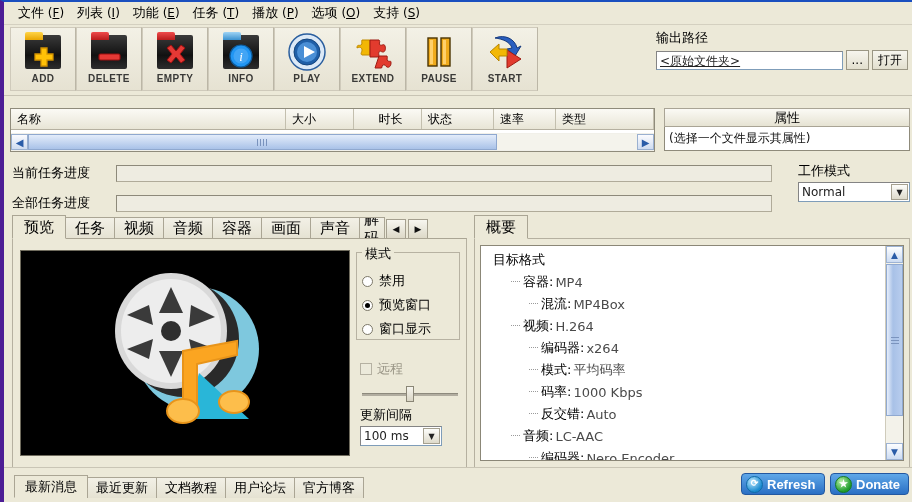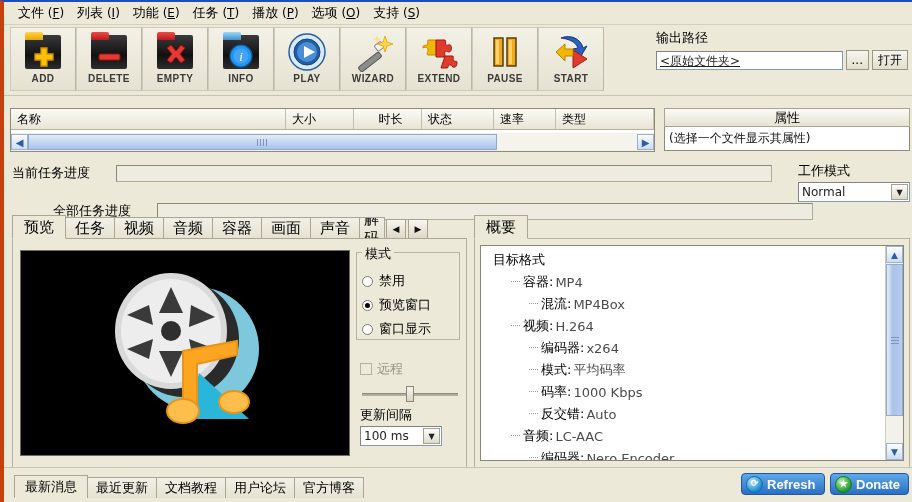--- a/index.html
+++ b/index.html
@@ -8,21 +8,21 @@
     overflow: hidden;
     font-family: "DejaVu Sans", "Liberation Sans", sans-serif;
     font-size: 12px;
     background: #ece9d8;
   }
   .app {
     position: relative;
     width: 912px; height: 502px;
     background: #ece9d8;
     box-sizing: border-box;
-    border-left: 4px solid #c2410c;
+    border-left: 4px solid #4c1d95;
     border-top: 2px solid #1a4fbf;
     border-right: 0px;
     overflow: hidden;
   }
 
   
   .menubar {
     height: 22px;
     background: #ece9d8;
     display: flex;
@@ -195,21 +195,21 @@
     box-sizing:border-box;
     overflow:hidden;
     white-space:nowrap;
   }
 
   
   .prog-row {
     position:absolute; left:8px; display:flex; align-items:center;
   }
   .prog-row.r1 { top:162px; }
-  .prog-row.r2 { top:200px;margin-left:41px; }
+  .prog-row.r2 { top:192px; }
   .prog-label { font-size:13px; color:#000; width:104px; }
   .prog-bar {
     width: 656px; height: 17px;
     background:#eeece1;
     border:1px solid #b0ab99;
     border-top-color:#8d897a; border-left-color:#8d897a;
     box-sizing:border-box;
   }
   .workmode {
     position:absolute; left:794px; top:160px; width:112px;
@@ -541,31 +541,20 @@
         <div class="tb-btn">
           <div class="tb-ico">
             <svg viewBox="0 0 40 40" style="position:absolute;left:0;top:0;width:40px;height:40px">
       <circle cx="20" cy="20" r="18" fill="#dce9f7" stroke="#2a5e9e" stroke-width="1.5"></circle>
       <circle cx="20" cy="20" r="13" fill="#1f5fa8" stroke="#14457e" stroke-width="1"></circle>
       <circle cx="20" cy="20" r="10" fill="#4a8fd6"></circle>
       <path d="M17 14l11 6-11 6z" fill="#fff"></path>
             </svg>
           </div>
           <div class="tb-label">PLAY</div>
-        </div>
-        <div class="tb-btn">
-          <div class="tb-ico">
-            <svg viewBox="0 0 40 40" style="position:absolute;left:0;top:0;width:40px;height:40px">
-      <rect x="4" y="27" width="26" height="6" rx="2" transform="rotate(-38 17 30)" fill="#8d8d8d" stroke="#555" stroke-width="1"></rect>
-      <rect x="22" y="11" width="8" height="7" rx="1.5" transform="rotate(-38 26 14)" fill="#f2f2f2" stroke="#888" stroke-width="1"></rect>
-      <path d="M32 4l2 6 6 2-6 2-2 6-2-6-6-2 6-2z" fill="#ffd34d" stroke="#e0a500" stroke-width="0.8"></path>
-      <path d="M24 3l1 3 3 1-3 1-1 3-1-3-3-1 3-1z" fill="#ffe27a"></path>
-            </svg>
-          </div>
-          <div class="tb-label">WIZARD</div>
         </div>
         <div class="tb-btn">
           <div class="tb-ico">
             <svg viewBox="0 0 40 40" style="position:absolute;left:0;top:0;width:40px;height:40px">
       <path d="M4 16c3-2 5 0 5 2s-2 4 0 5h8v-15H9c-1 2 1 4-1 5s-4-1-4 3z" fill="#f2b705" stroke="#c08a00" stroke-width="1"></path>
       <path d="M17 8h9c2 2-1 4 1 5s4-2 5 1 0 6-2 6-3-2-4 0 1 4-1 5h-8z" fill="#e23b2e" stroke="#9c1b12" stroke-width="1"></path>
       <path d="M26 24h8c1 2-1 4 1 5s3-1 3 2-2 5-4 4-2-3-4-2 0 3-2 3h-6z" fill="#e23b2e" stroke="#9c1b12" stroke-width="1"></path>
             </svg>
           </div>
           <div class="tb-label">EXTEND</div>

